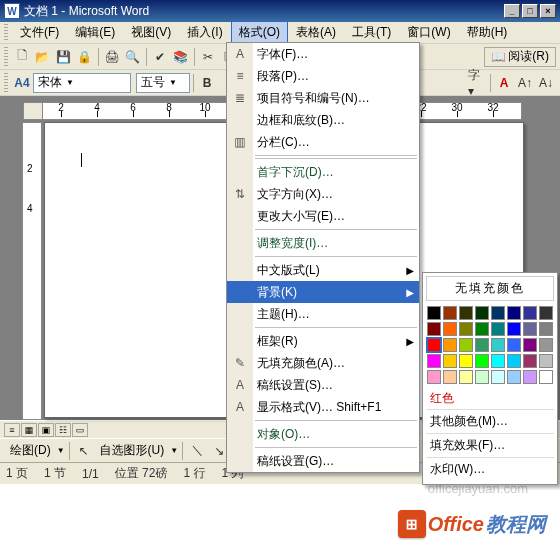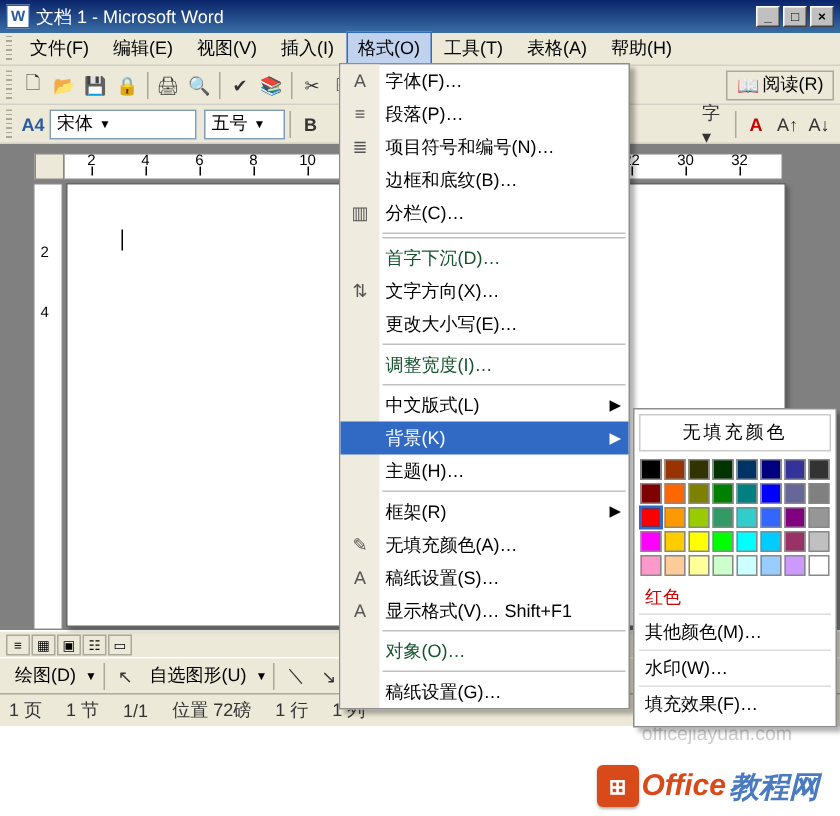--- a/index.html
+++ b/index.html
@@ -73,22 +73,23 @@
   <div class="winbtn">×</div>
 </div>
 
 <div class="menubar">
   <div class="grip"></div>
   <div class="m">文件(F)</div>
   <div class="m">编辑(E)</div>
   <div class="m">视图(V)</div>
   <div class="m">插入(I)</div>
   <div class="m open">格式(O)</div>
+  <div class="m">表格(A)</div>
   <div class="m">工具(T)</div>
-  <div class="m">表格(A)</div>
+  <div class="m">窗口(W)</div>
   <div class="m">帮助(H)</div>
 </div>
 
 <div class="toolbar">
   <div class="grip"></div>
   <div class="tbtn">🗋</div>
   <div class="tbtn">📂</div>
   <div class="tbtn">💾</div>
   <div class="tbtn">🔒</div>
   <div class="sep"></div>
@@ -324,22 +325,22 @@
       <div class="sw" style="background: rgb(255, 204, 153);"></div>
       <div class="sw" style="background: rgb(255, 255, 153);"></div>
       <div class="sw" style="background: rgb(204, 255, 204);"></div>
       <div class="sw" style="background: rgb(204, 255, 255);"></div>
       <div class="sw" style="background: rgb(153, 204, 255);"></div>
       <div class="sw" style="background: rgb(204, 153, 255);"></div>
       <div class="sw" style="background: rgb(255, 255, 255);"></div>
     </div>
   <div class="lbl-row">红色</div>
   <div class="frow">其他颜色(M)…</div>
+  <div class="frow">填充效果(F)…</div>
   <div class="frow">水印(W)…</div>
-  <div class="frow">填充效果(F)…</div>
 </div>
 
 <div class="wm1">
   <span class="o">office</span><span class="z">之家</span>
   <div style="font-size:9px;color:#bbb;letter-spacing:0">OFFICE.JB51.NET</div>
 </div>
 <div class="wm2">officejiayuan.com</div>
 <div class="wm3">
   <div class="cube">⊞</div>
   <span class="txt t1">Office</span>

